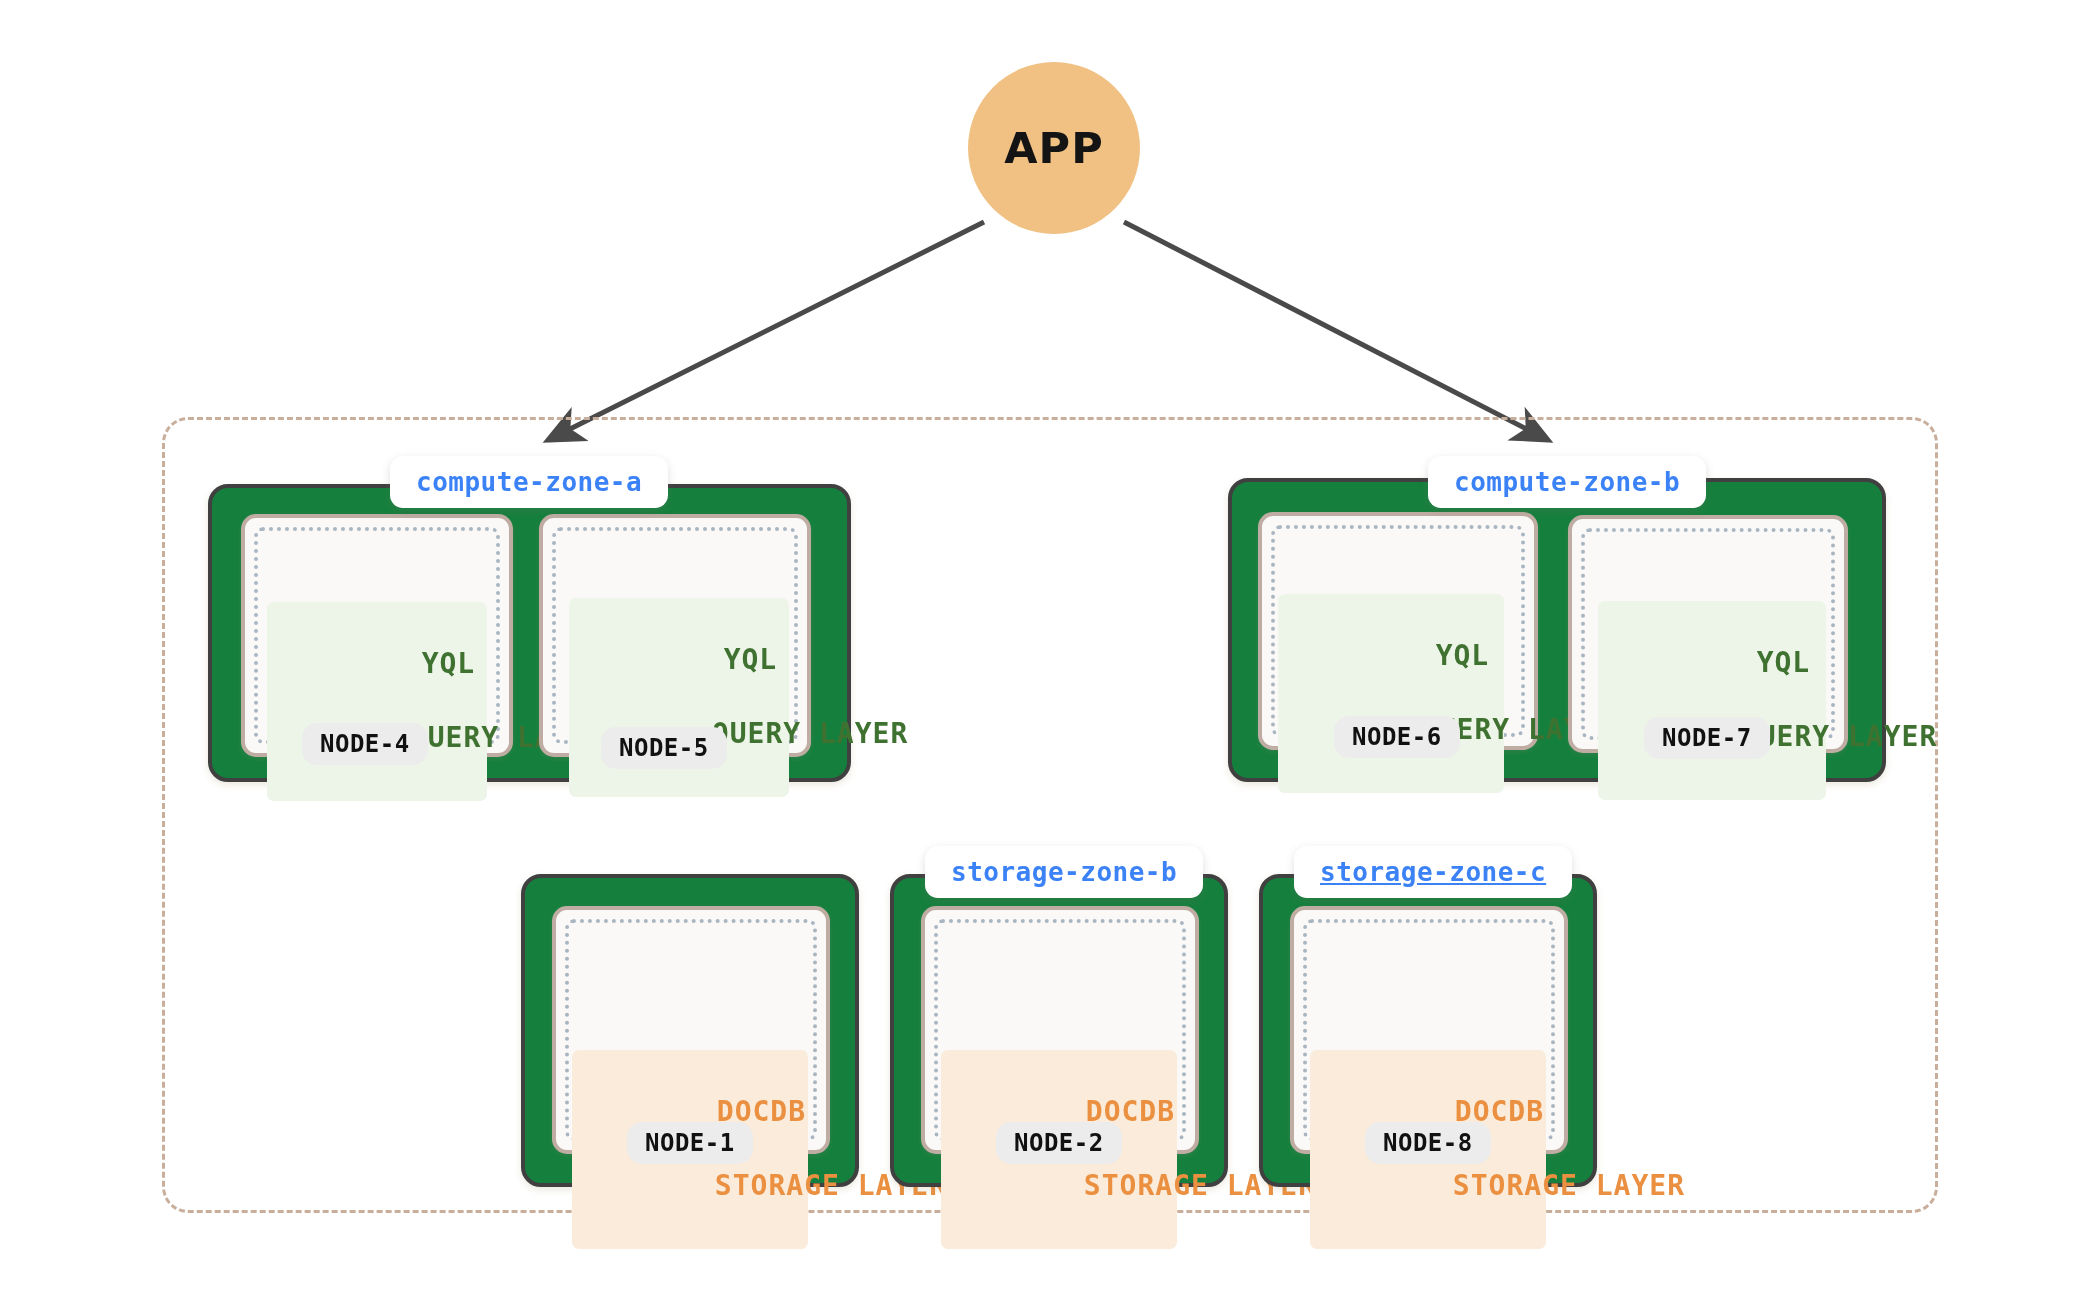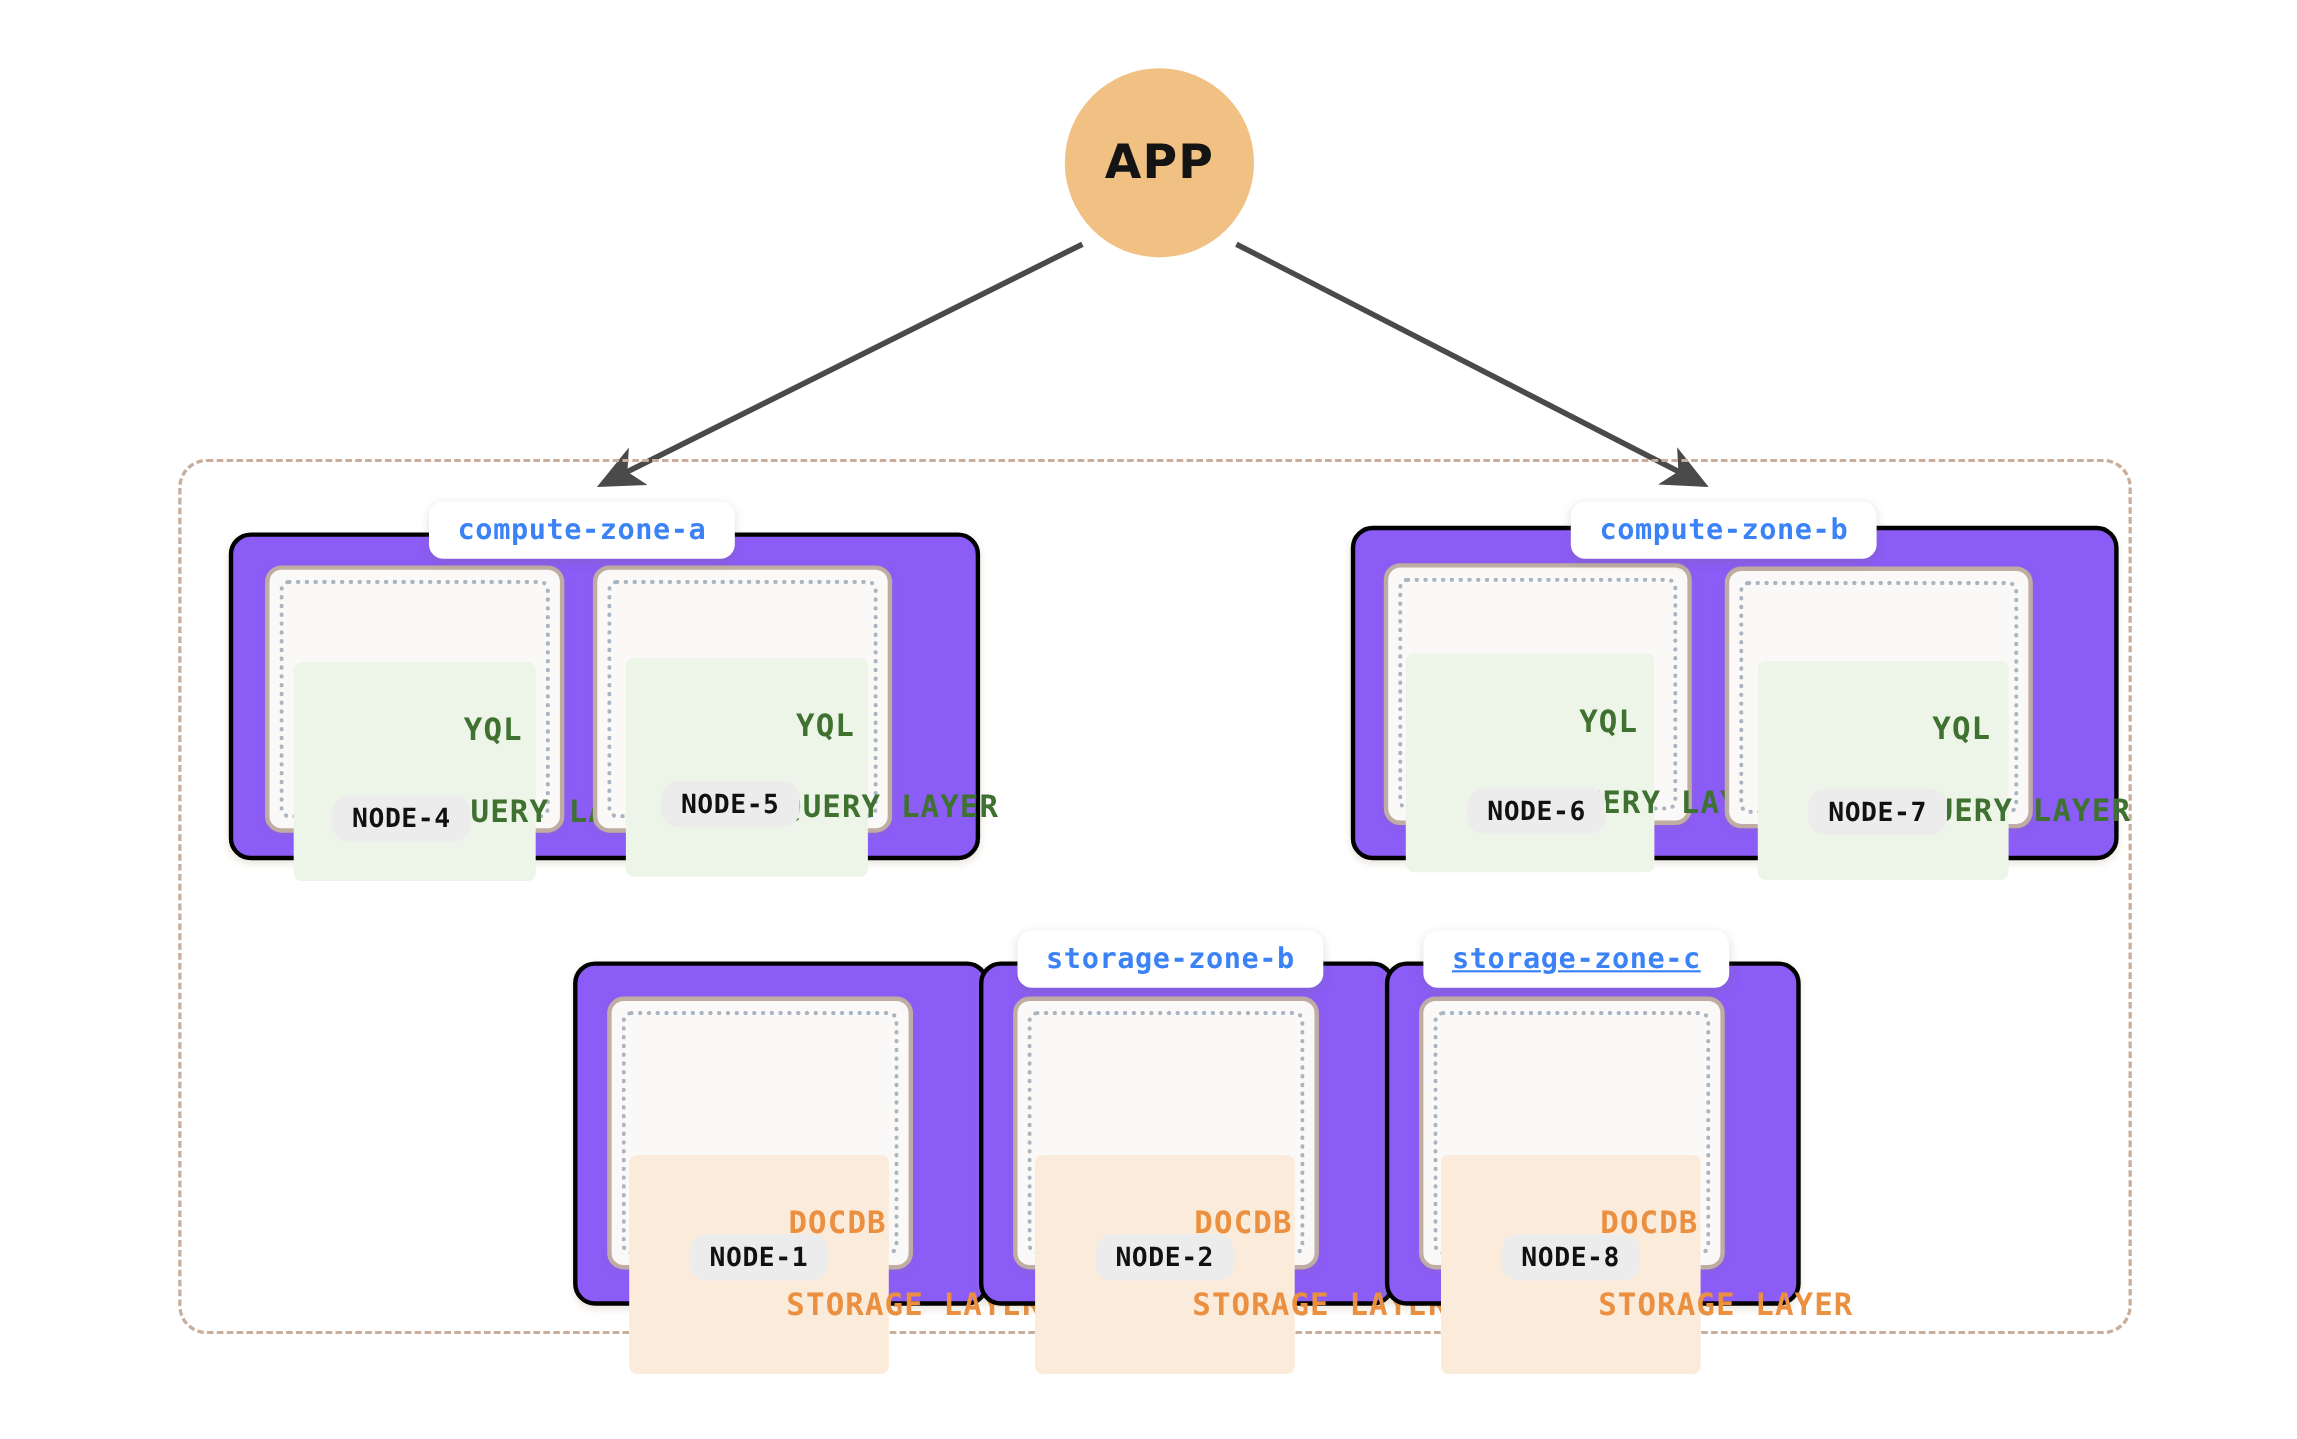--- a/index.html
+++ b/index.html
@@ -24,25 +24,24 @@
 
   
   .region{
     position:absolute;left:162px;top:417px;width:1770px;height:790px;
     border:3px dashed #C9AF9B;border-radius:26px;background:transparent;
   }
 
   
   .zone{
     position:absolute;
-    background:#8b5cf6;
-    border:4px solid #000000;
+    background:#15803d;
+    border:4px solid #404040;
     border-radius:20px;
     box-shadow:0 3px 7px rgba(170,150,110,.22);
-    padding-left:40px;
   }
   .zone-label{
     position:absolute;
     background:#FFFFFF;
     border-radius:13px;
     box-shadow:0 3px 9px rgba(120,110,100,.22);
     padding:11px 26px;
     font-size:26px;font-weight:bold;color:#3b82f6;
     letter-spacing:0.5px;white-space:nowrap;
     font-family:"DejaVu Sans Mono","Liberation Mono",monospace;
@@ -118,21 +117,21 @@
       </div>
       <div class="node-pill" style="left:57px;top:205px;">NODE-4</div>
     </div>
 
     <div class="node" style="left:327px;top:26px;width:264px;height:235px;">
       <div class="node-inner"></div>
       <div class="layer query" style="left:26px;top:80px;width:220px;">
         <span>YQL</span><br>
         <span>QUERY LAYER</span>
       </div>
-      <div class="node-pill" style="left:58px;top:192px;">NODE-5</div>
+      <div class="node-pill" style="left:58px;top:209px;">NODE-5</div>
     </div>
   </div>
   <div class="zone-label" style="left:390px;top:456px;">compute-zone-a</div>
 
   <div class="zone" style="left:1228px;top:478px;width:650px;height:296px;">
 
     <div class="node" style="left:26px;top:30px;width:272px;height:230px;">
       <div class="node-inner"></div>
       <div class="layer query" style="left:16px;top:78px;width:226px;">
         <span>YQL</span><br>

